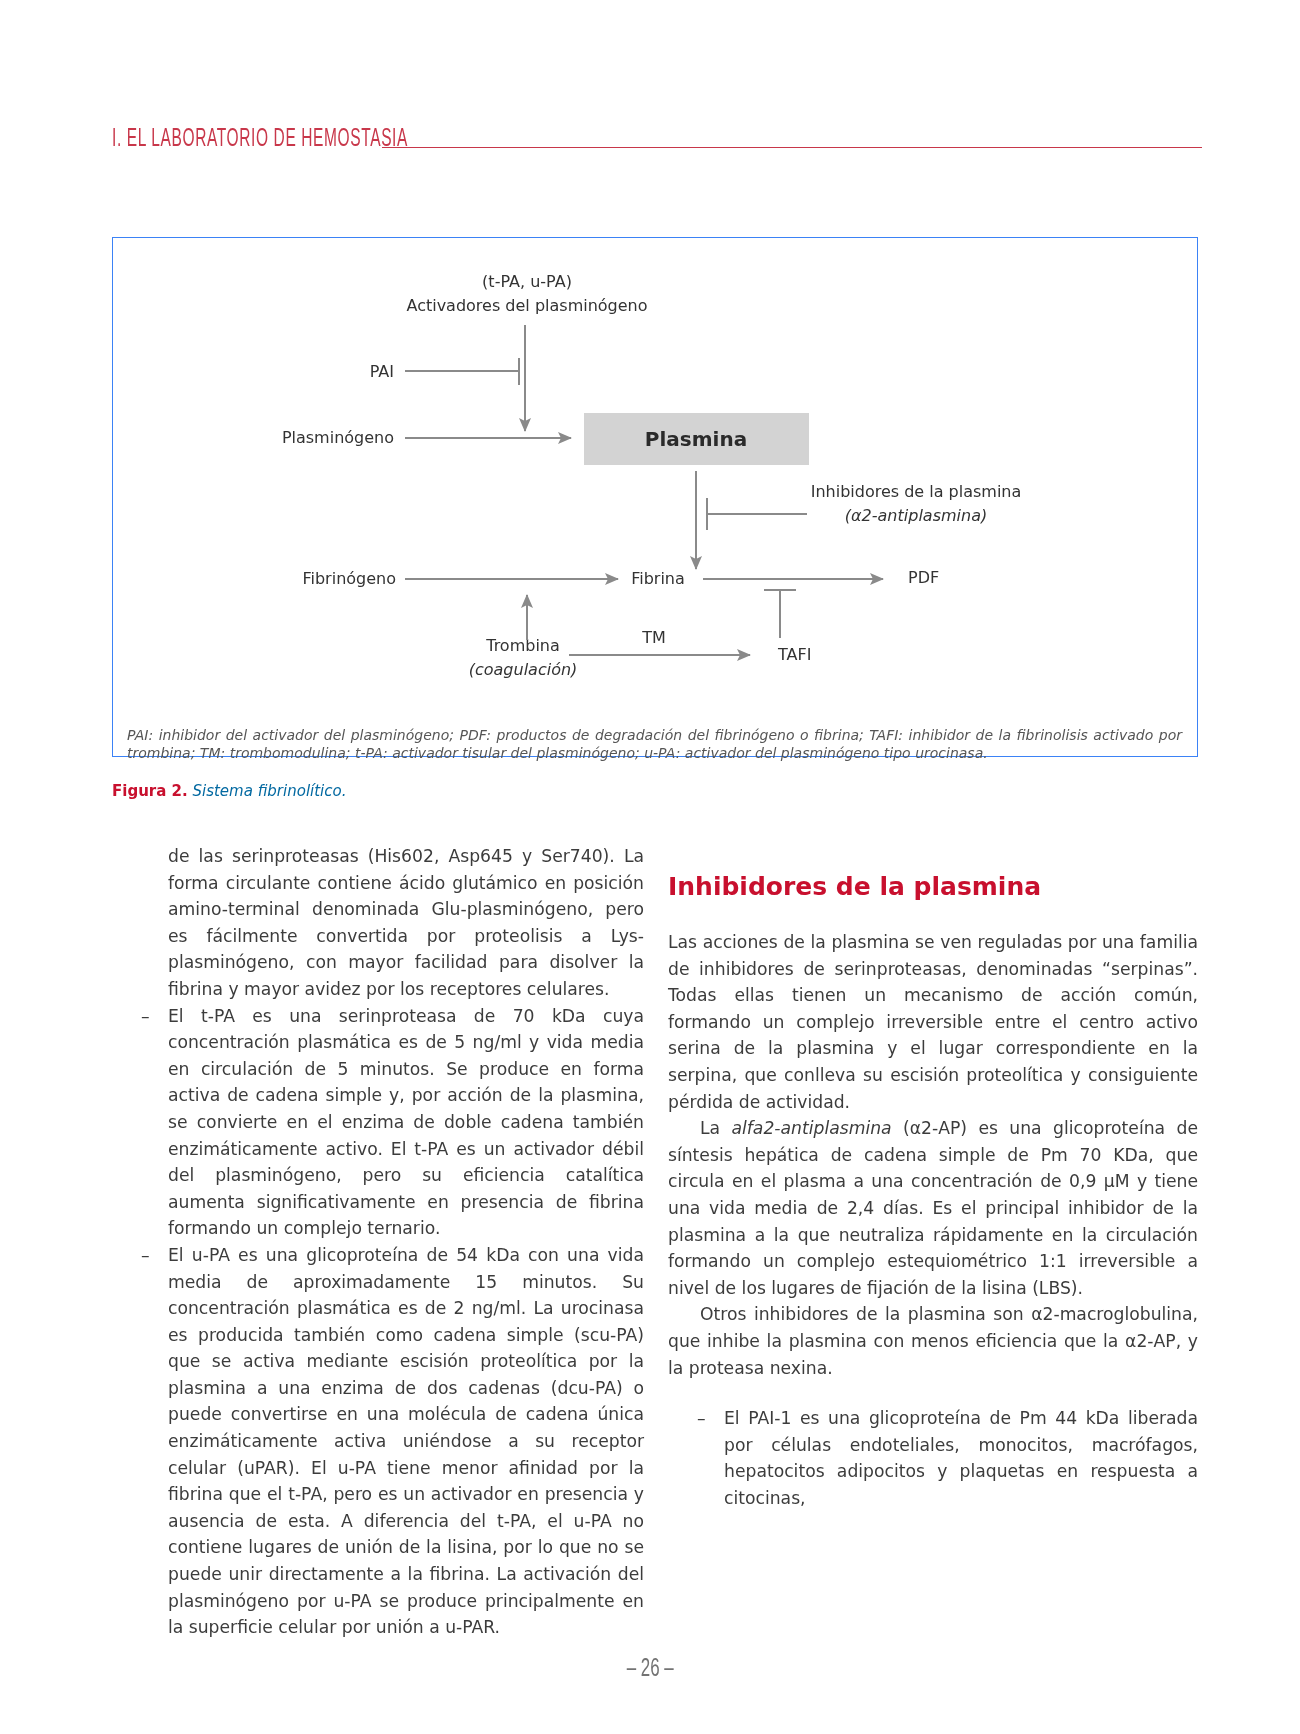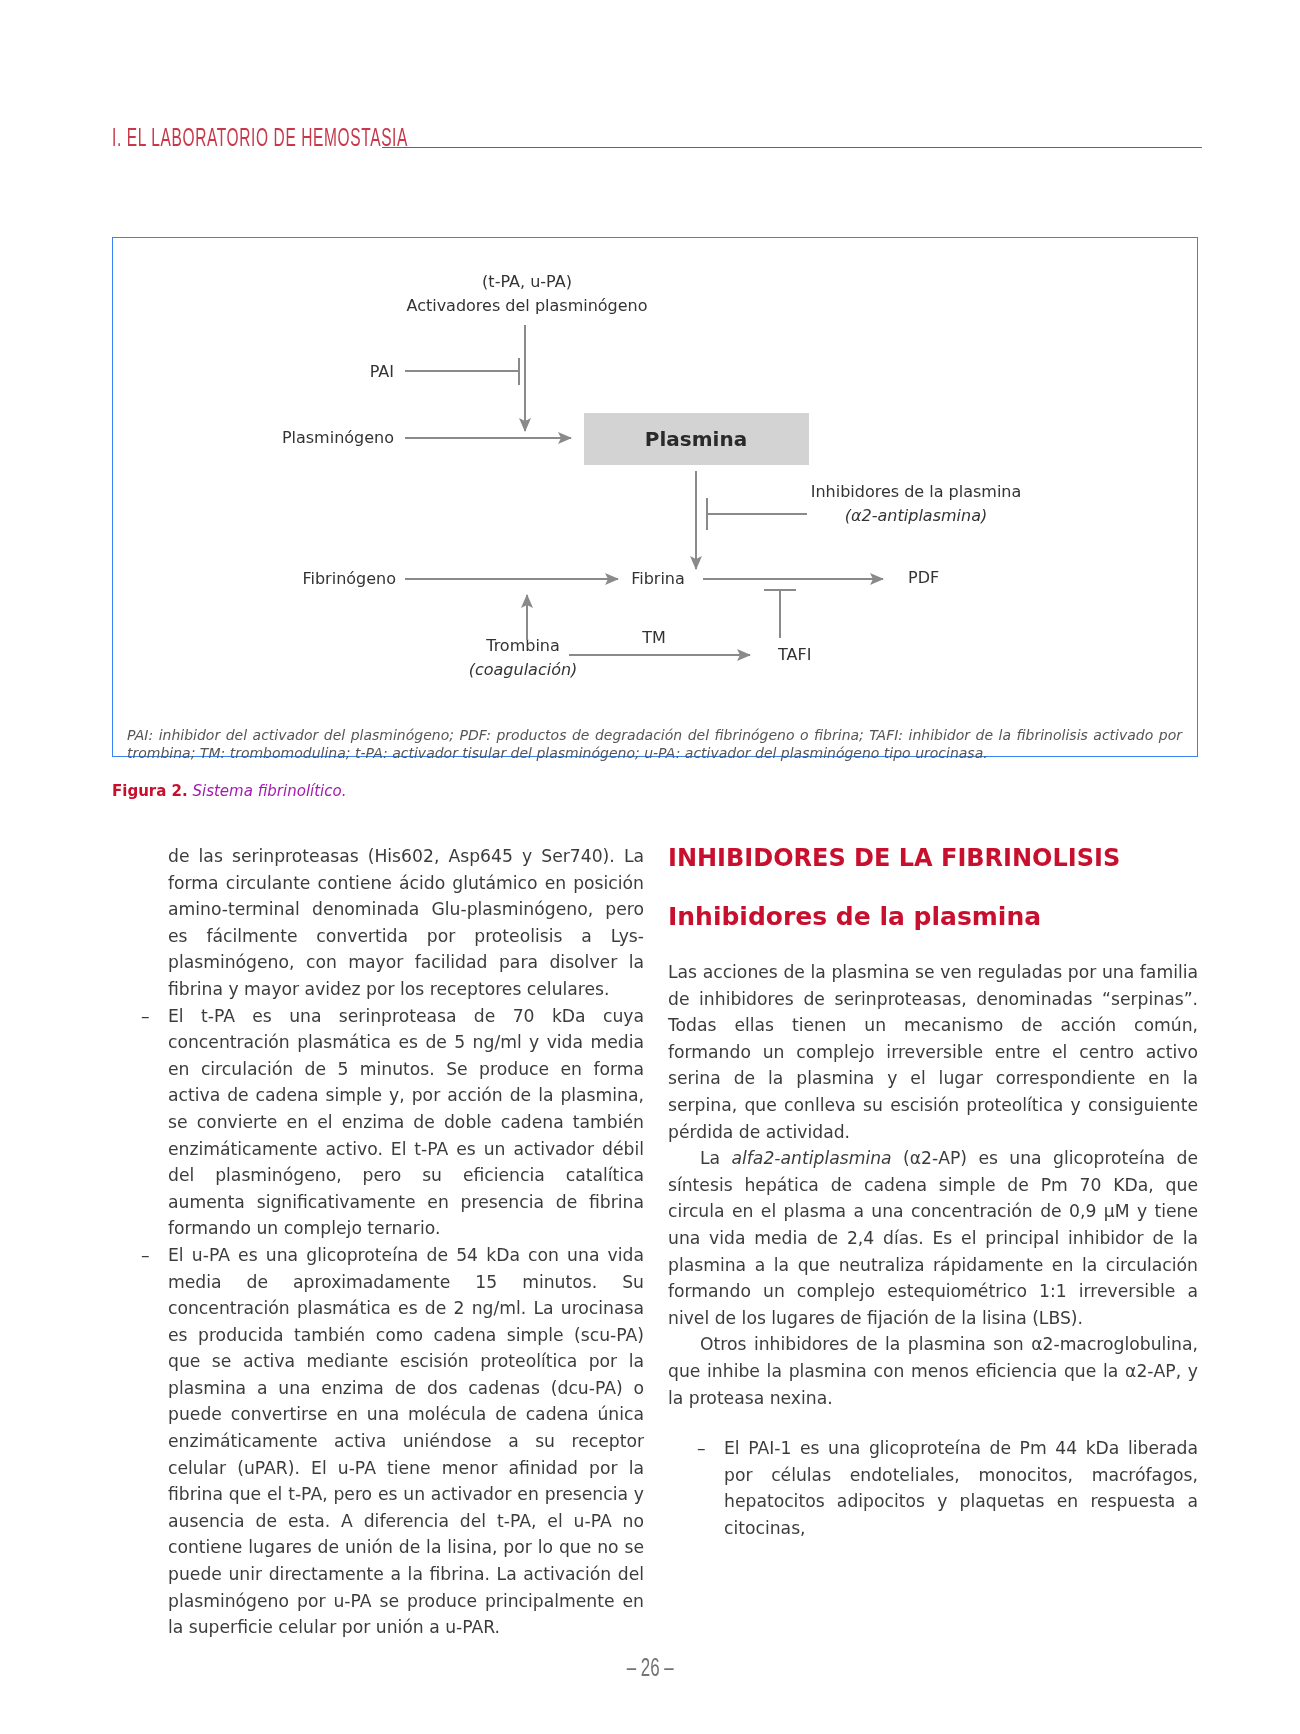--- a/index.html
+++ b/index.html
@@ -7,21 +7,21 @@
   .running-head { position:absolute; left:112px; top:120px; width:1090px; height:30px; display:flex; align-items:flex-end; }
   .running-head .rh-text { font-family:"Liberation Sans Narrow","Liberation Sans", sans-serif; font-size:25px; color:#c8374a; letter-spacing:1px; transform:scaleX(0.62); transform-origin:left bottom; white-space:nowrap; line-height:1; width:260px; }
   .running-head .rh-rule { flex:1; border-bottom:1.5px solid #c8374a; margin-left:10px; margin-bottom:2px; }
 
   .figure-box { position:absolute; left:112px; top:237px; width:1086px; height:520px; border:1px solid #3b82f6; box-sizing:border-box; }
   .figure-box svg { position:absolute; left:0; top:0; }
   .fig-note { position:absolute; left:14px; top:472px; width:1055px; font-family:"DejaVu Sans", sans-serif; font-style:italic; font-size:14px; line-height:18px; color:#555; text-align:justify; text-align-last:left;margin-top:16px; }
 
   .fig-caption { position:absolute; left:112px; top:782px; font-family:"DejaVu Sans", sans-serif; font-size:15px; color:#c8102e; }
   .fig-caption .num { font-weight:bold; }
-  .fig-caption .title { font-style:italic; color:#a21caf; }
+  .fig-caption .title { font-style:italic; color:#0369a1; }
 
   .col { position:absolute; font-family:"DejaVu Sans", sans-serif; font-size:17.2px; line-height:26.6px; color:#3c3c3c; text-align:justify; }
   .col-left { left:168px; top:843px; width:476px; }
   .col-right { left:668px; top:843px; width:530px; }
   .col p { margin:0; }
   .dash-item { position:relative; }
   .dash-item .dash { position:absolute; left:-27px; top:0; }
   .h1 { font-family:"DejaVu Sans", sans-serif; font-weight:bold; color:#c8102e; font-size:24px; line-height:30px; margin:0; }
   .h2 { font-family:"DejaVu Sans", sans-serif; font-weight:bold; color:#c8102e; font-size:25px; line-height:36px; margin:0; }
   .indent { text-indent:32px; }
@@ -91,21 +91,20 @@
     <span class="dash">–</span>
     <p>El t-PA es una serinproteasa de 70 kDa cuya concentración plasmática es de 5 ng/ml y vida media en circulación de 5 minutos. Se produce en forma activa de cadena simple y, por acción de la plasmina, se convierte en el enzima de doble cadena también enzimáticamente activo. El t-PA es un activador débil del plasminógeno, pero su eficiencia catalítica aumenta significativamente en presencia de fibrina formando un complejo ternario.</p>
   </div>
   <div class="dash-item">
     <span class="dash">–</span>
     <p>El u-PA es una glicoproteína de 54 kDa con una vida media de aproximadamente 15 minutos. Su concentración plasmática es de 2 ng/ml. La urocinasa es producida también como cadena simple (scu-PA) que se activa mediante escisión proteolítica por la plasmina a una enzima de dos cadenas (dcu-PA) o puede convertirse en una molécula de cadena única enzimáticamente activa uniéndose a su receptor celular (uPAR). El u-PA tiene menor afinidad por la fibrina que el t-PA, pero es un activador en presencia y ausencia de esta. A diferencia del t-PA, el u-PA no contiene lugares de unión de la lisina, por lo que no se puede unir directamente a la fibrina. La activación del plasminógeno por u-PA se produce principalmente en la superficie celular por unión a u-PAR.</p>
   </div>
 </div>
 
 <div class="col col-right">
-  <h1 class="h1" style="margin-top:0;">INHIBIDORES DE LA FIBRINOLISIS</h1>
   <h2 class="h2" style="margin-top:26px;">Inhibidores de la plasmina</h2>
   <p style="margin-top:24px;">Las acciones de la plasmina se ven reguladas por una familia de inhibidores de serinproteasas, denominadas “serpinas”. Todas ellas tienen un mecanismo de acción común, formando un complejo irreversible entre el centro activo serina de la plasmina y el lugar correspondiente en la serpina, que conlleva su escisión proteolítica y consiguiente pérdida de actividad.</p>
   <p class="indent"><span>La </span><em>alfa2-antiplasmina</em><span> (α2-AP) es una glicoproteína de síntesis hepática de cadena simple de Pm 70 KDa, que circula en el plasma a una concentración de 0,9 µM y tiene una vida media de 2,4 días. Es el principal inhibidor de la plasmina a la que neutraliza rápidamente en la circulación formando un complejo estequiométrico 1:1 irreversible a nivel de los lugares de fijación de la lisina (LBS).</span></p>
   <p class="indent">Otros inhibidores de la plasmina son α2-macroglobulina, que inhibe la plasmina con menos eficiencia que la α2-AP, y la proteasa nexina.</p>
   <div class="dash-item" style="margin-top:24px; margin-left:56px;">
     <span class="dash">–</span>
     <p>El PAI-1 es una glicoproteína de Pm 44 kDa liberada por células endoteliales, monocitos, macrófagos, hepatocitos adipocitos y plaquetas en respuesta a citocinas,</p>
   </div>
 </div>
 

